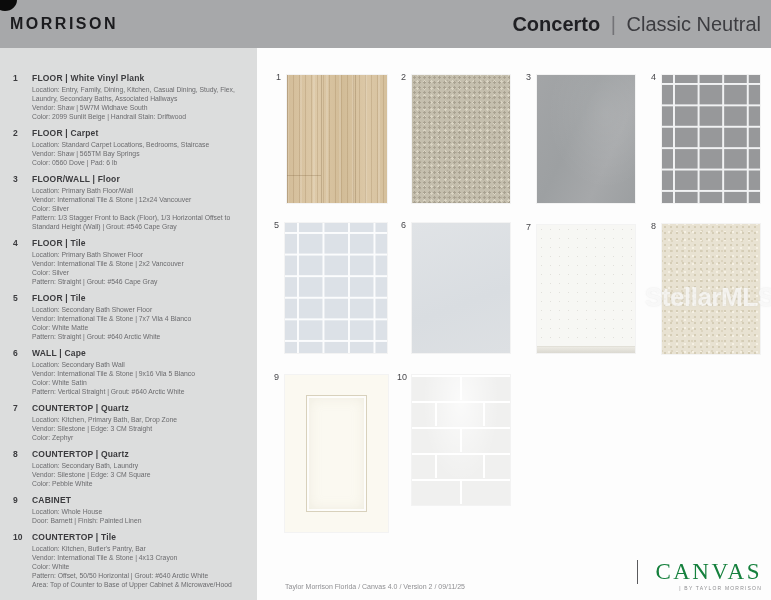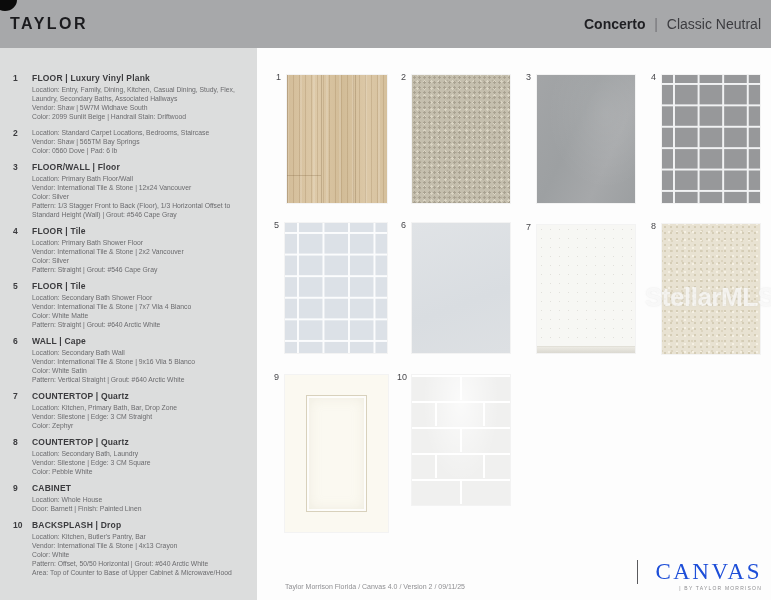--- a/index.html
+++ b/index.html
@@ -6,21 +6,21 @@
   .page{position:relative;width:771px;height:600px;overflow:hidden;
         background:var(--board-bg,#fdfdfd);
         font-family:"Liberation Sans",sans-serif;margin:0 auto;}
 
   
   .header{position:absolute;left:0;top:0;width:100%;height:48px;
           background:var(--header-bg,#a7a8aa);
           display:flex;align-items:center;justify-content:space-between;
           box-sizing:border-box;padding:0 10px;}
   .brand{font-size:16px;font-weight:700;letter-spacing:2.5px;color:#1b1b1e;}
-  .collection{font-size:14px;color:#3c3c40;}
+  .collection{font-size:20px;color:#3c3c40;}
   .collection .coll-name{font-weight:700;color:#1f1f23;}
   .collection .coll-sep{color:#737377;font-weight:300;padding:0 5px;}
   .corner-blob{position:absolute;top:-11px;left:-7px;width:24px;height:22px;
                background:#0b0b0b;border-radius:50%;}
 
   
   .sidebar{position:absolute;left:0;top:48px;width:257px;bottom:0;
            background:var(--sidebar-bg,#dcdddd);
            box-sizing:border-box;padding:25px 8px 0 13px;overflow:hidden;}
   .spec-item{display:flex;margin-bottom:7px;}
@@ -100,52 +100,53 @@
   
   .watermark{position:absolute;left:388px;top:234px;width:140px;
       font-size:26px;font-weight:700;letter-spacing:-.5px;
       color:rgba(255,255,255,.68);text-shadow:0 0 2px rgba(190,190,190,.35);
       white-space:nowrap;pointer-events:none;}
 
   
   .footer-note{position:absolute;left:28px;top:535px;font-size:7px;color:#8f8f92;}
   .canvas-logo{position:absolute;right:9px;top:512px;text-align:right;}
   .canvas-word{font-family:"Liberation Serif",serif;font-size:23px;letter-spacing:2.5px;
-      color:#1d4ed8;border-left:1.5px solid #5a5a5d;padding-left:17px;line-height:1.05;display:inline-block;}
+      color:#15803d;border-left:1.5px solid #5a5a5d;padding-left:17px;line-height:1.05;display:inline-block;}
   .canvas-sub{font-size:5px;color:#8d8d90;letter-spacing:1.2px;margin-top:1px;}
 </style>
 </head>
 <body>
 
 <div class="page">
 
   <div class="header">
     <span class="corner-blob"></span>
-    <span class="brand">TAYLOR</span>
+    <span class="brand">MORRISON</span>
     <span class="collection">
       <span class="coll-name">Concerto</span>
       <span class="coll-sep">|</span>
       <span class="coll-palette">Classic Neutral</span>
     </span>
   </div>
 
   <div class="sidebar">
     <div id="spec-list">
         <div class="spec-item">
           <span class="spec-num">1</span>
           <div class="spec-body">
-            <div class="spec-title">FLOOR | Luxury Vinyl Plank</div>
+            <div class="spec-title">FLOOR | White Vinyl Plank</div>
             <div class="spec-line">Location: Entry, Family, Dining, Kitchen, Casual Dining, Study, Flex, Laundry, Secondary Baths, Associated Hallways</div>
             <div class="spec-line">Vendor: Shaw | 5W7M Widhave South</div>
             <div class="spec-line">Color: 2099 Sunlit Beige | Handrail Stain: Driftwood</div>
           </div>
         </div>
         <div class="spec-item">
           <span class="spec-num">2</span>
           <div class="spec-body">
+            <div class="spec-title">FLOOR | Carpet</div>
             <div class="spec-line">Location: Standard Carpet Locations, Bedrooms, Staircase</div>
             <div class="spec-line">Vendor: Shaw | 565TM Bay Springs</div>
             <div class="spec-line">Color: 0560 Dove | Pad: 6 lb</div>
           </div>
         </div>
         <div class="spec-item">
           <span class="spec-num">3</span>
           <div class="spec-body">
             <div class="spec-title">FLOOR/WALL | Floor</div>
             <div class="spec-line">Location: Primary Bath Floor/Wall</div>
@@ -206,21 +207,21 @@
           <span class="spec-num">9</span>
           <div class="spec-body">
             <div class="spec-title">CABINET</div>
             <div class="spec-line">Location: Whole House</div>
             <div class="spec-line">Door: Barnett | Finish: Painted Linen</div>
           </div>
         </div>
         <div class="spec-item">
           <span class="spec-num">10</span>
           <div class="spec-body">
-            <div class="spec-title">BACKSPLASH | Drop</div>
+            <div class="spec-title">COUNTERTOP | Tile</div>
             <div class="spec-line">Location: Kitchen, Butler's Pantry, Bar</div>
             <div class="spec-line">Vendor: International Tile &amp; Stone | 4x13 Crayon</div>
             <div class="spec-line">Color: White</div>
             <div class="spec-line">Pattern: Offset, 50/50 Horizontal | Grout: #640 Arctic White</div>
             <div class="spec-line">Area: Top of Counter to Base of Upper Cabinet &amp; Microwave/Hood</div>
           </div>
         </div>
       </div>
   </div>
 

